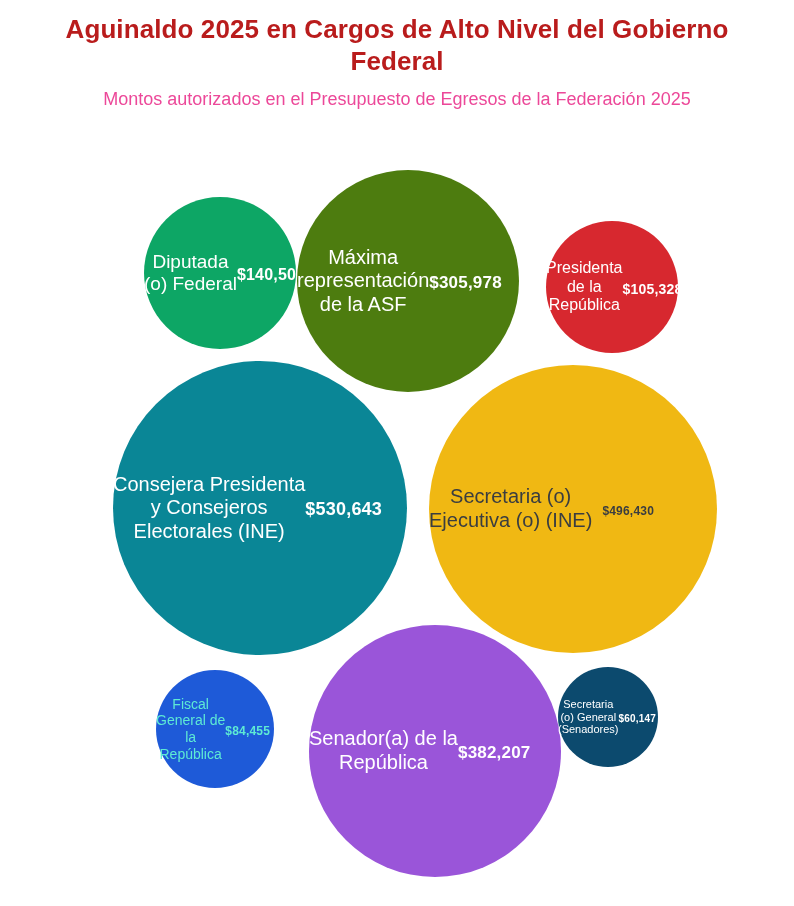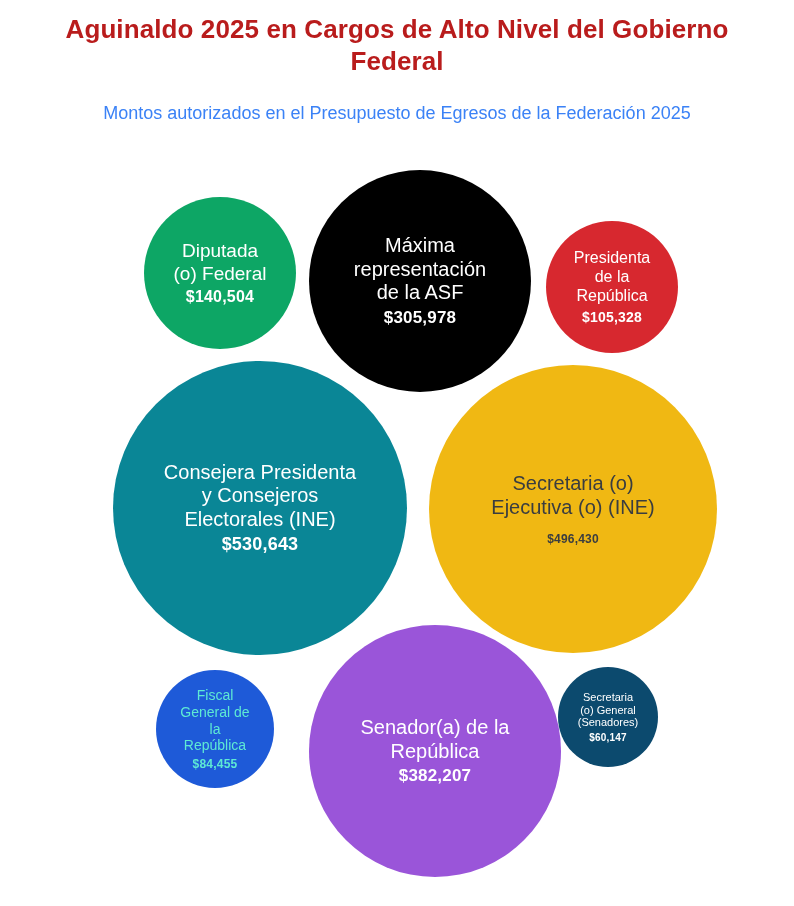--- a/index.html
+++ b/index.html
@@ -27,39 +27,38 @@
   .chart-title {
     margin: 0 auto;
     max-width: 740px;
     font-size: 26px;
     line-height: 1.22;
     font-weight: 700;
     color: #b91c1c;
     letter-spacing: 0.1px;
   }
   .chart-subtitle {
-    margin: 25px auto 0;
+    margin: 11px auto 0;
     max-width: 760px;
     font-size: 18px;
     line-height: 1.25;
     font-weight: 400;
-    color: #3b82f6;
+    color: #ec4899;
   }
   .bubble-chart {
     position: absolute;
     inset: 0;
     z-index: 1;
   }
   .bubble {
     position: absolute;
     border-radius: 50%;
     display: flex;
-    flex-direction: column;
+    flex-direction: row;
     align-items: center;
-    justify-content: center;
     text-align: center;
     box-sizing: border-box;
     cursor: pointer;
   }
   .bubble-label {
     line-height: 1.18;
     font-weight: 400;
     white-space: nowrap;
   }
   .bubble-value {
@@ -77,21 +76,21 @@
     <div class="chart-subtitle">Montos autorizados en el Presupuesto de Egresos de la Federación 2025</div>
   </div>
   <div class="bubble-chart">
       <div class="bubble" style="left: 144px; top: 197px; width: 152px; height: 152px; background: rgb(13, 166, 101); color: rgb(255, 255, 255);">
         <div class="bubble-label" style="font-size: 19px;">
           <div>Diputada</div>
           <div>(o) Federal</div>
         </div>
         <div class="bubble-value" style="font-size: 16px;">$140,504</div>
       </div>
-      <div class="bubble" style="left: 309px; top: 170px; width: 222px; height: 222px; background: #000000; color: rgb(255, 255, 255);">
+      <div class="bubble" style="left: 297px; top: 170px; width: 222px; height: 222px; background: #4d7c0f; color: rgb(255, 255, 255);">
         <div class="bubble-label" style="font-size: 20px;">
           <div>Máxima</div>
           <div>representación</div>
           <div>de la ASF</div>
         </div>
         <div class="bubble-value" style="font-size: 17px;">$305,978</div>
       </div>
       <div class="bubble" style="left: 546px; top: 221px; width: 132px; height: 132px; background: rgb(215, 40, 47); color: rgb(255, 255, 255);">
         <div class="bubble-label" style="font-size: 16px;">
           <div>Presidenta</div>

